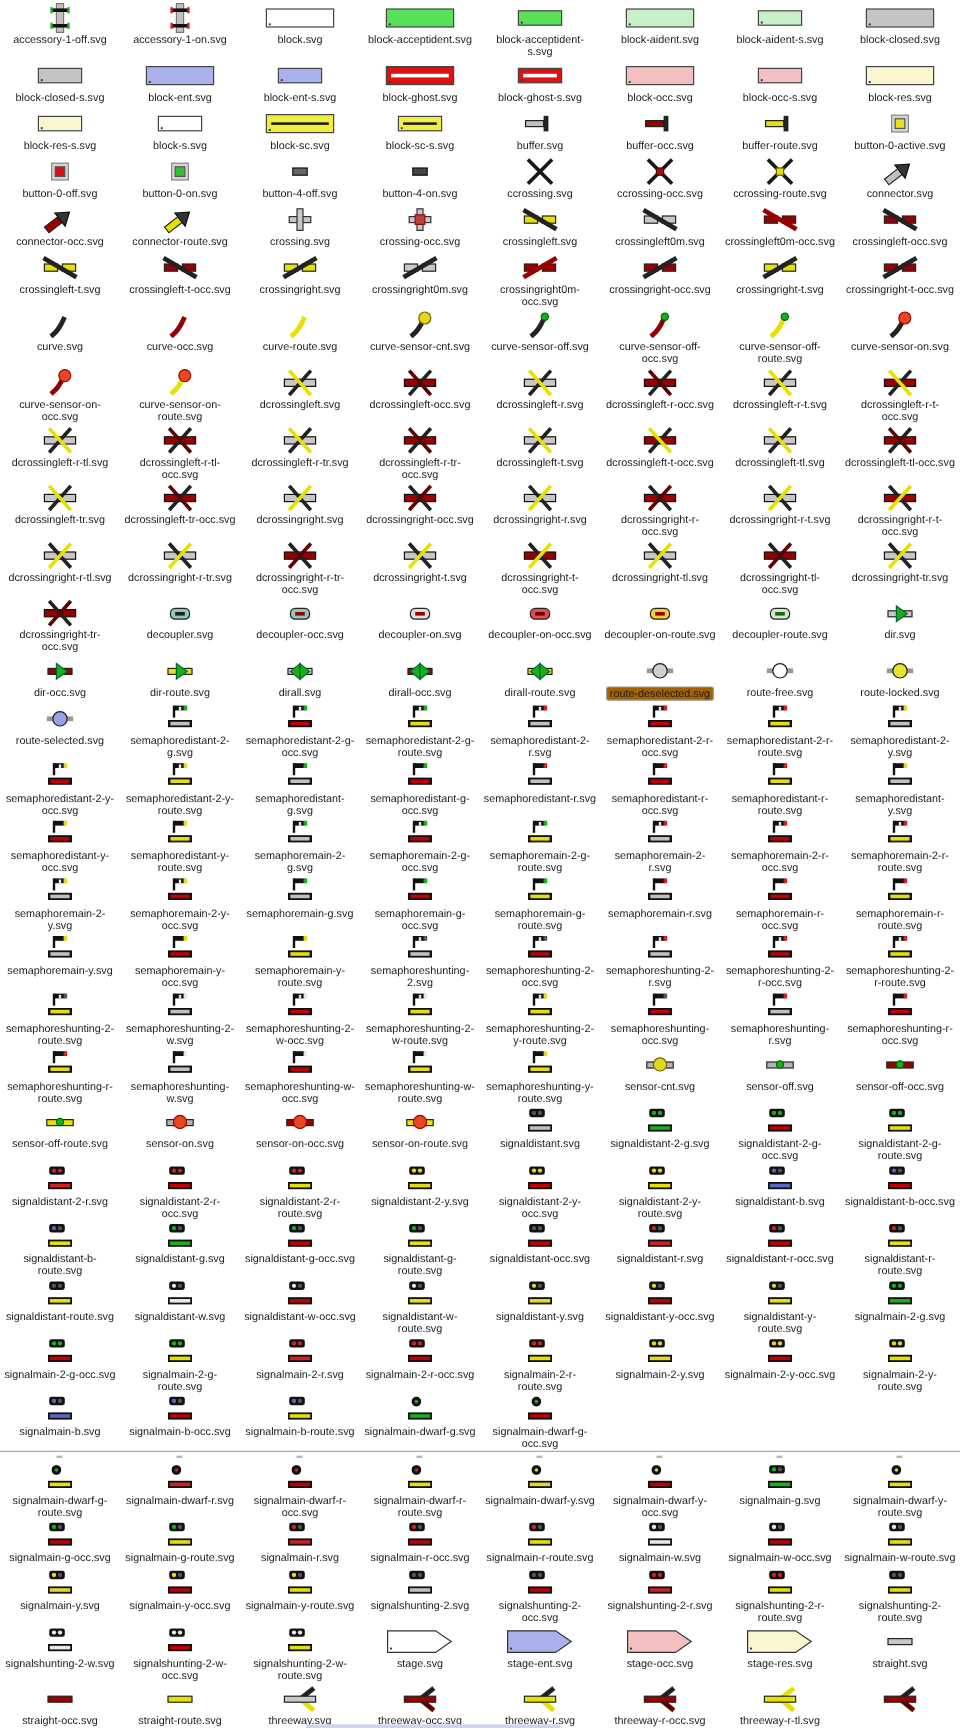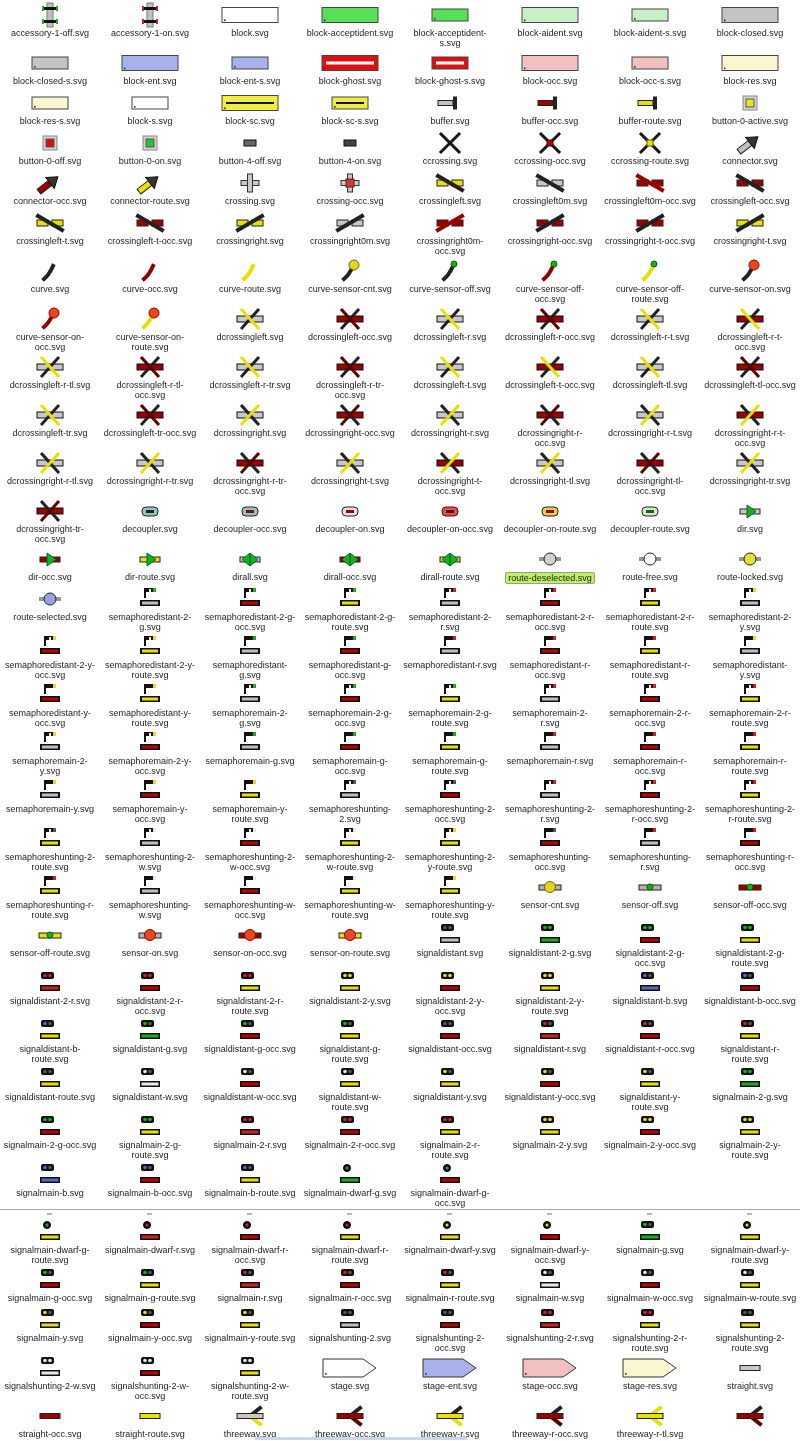--- a/index.html
+++ b/index.html
@@ -2,21 +2,21 @@
 <html><head>
 <meta charset="utf-8">
 <style>
   html,body{margin:0;padding:0;background:#fff;width:800px;height:1441px;overflow:hidden;
     font-family:"Liberation Sans",sans-serif;position:relative}
   .grid{display:grid;grid-template-columns:repeat(8,100px);align-content:start;width:800px}
   .cell{display:flex;flex-direction:column;align-items:center;padding-top:2px;min-height:38px}
   .icon{height:26px;width:60px;display:flex;align-items:center;justify-content:center}
   .icon svg{display:block}
   .label{font-size:9px;line-height:10px;color:#1c1c1c;text-align:center;max-width:94px;overflow-wrap:anywhere}
-  .cell.selected .label{border:1px solid #9a9a9a;border-radius:2px;background:#bef264;padding:0 2px}
+  .cell.selected .label{border:1px solid #9a9a9a;border-radius:2px;background:#a16207;padding:0 2px}
   .seam{grid-column:1/-1;height:7px;border-top:1px solid #a8a8a8;margin-top:1px;
     background:repeating-linear-gradient(to right,transparent 0 47px,#b5b5b5 47px 52px,transparent 52px 100px);
     background-size:100px 2px;background-position:0 3px;background-repeat:repeat-x}
   .bottom-partial{position:absolute;left:255px;top:1437px;width:212px;height:3px;background:#cdd4ec}
 </style>
 </head>
 <body>
 
 <div class="grid" id="grid">
     <div class="cell">
@@ -460,40 +460,40 @@
           <rect x="17" y="10" width="11" height="6" fill="#990000" stroke="#222" stroke-width="1"></rect>
           <rect x="32" y="10" width="11" height="6" fill="#990000" stroke="#222" stroke-width="1"></rect>
           <line x1="18" y1="20" x2="42" y2="6" stroke="#222" stroke-width="4" stroke-linecap="square"></line>
         </svg>
       </div>
     <div class="label">crossingright-occ.svg</div>
   </div>
     <div class="cell">
     <div class="icon">
         <svg width="60" height="26" viewBox="0 0 60 26">
+          <rect x="17" y="10" width="11" height="6" fill="#e8e000" stroke="#222" stroke-width="1"></rect>
+          <rect x="32" y="10" width="11" height="6" fill="#e8e000" stroke="#222" stroke-width="1"></rect>
+          <line x1="18" y1="20" x2="42" y2="6" stroke="#222" stroke-width="4" stroke-linecap="square"></line>
+        </svg>
+      </div>
+    <div class="label">crossingright-t.svg</div>
+  </div>
+    <div class="cell">
+    <div class="icon">
+        <svg width="60" height="26" viewBox="0 0 60 26">
           <rect x="17" y="10" width="11" height="6" fill="#990000" stroke="#222" stroke-width="1"></rect>
           <rect x="32" y="10" width="11" height="6" fill="#990000" stroke="#222" stroke-width="1"></rect>
           <line x1="18" y1="20" x2="42" y2="6" stroke="#222" stroke-width="4" stroke-linecap="square"></line>
         </svg>
       </div>
     <div class="label">crossingright-t-occ.svg</div>
   </div>
     <div class="cell">
     <div class="icon">
         <svg width="60" height="26" viewBox="0 0 60 26">
-          <rect x="17" y="10" width="11" height="6" fill="#e8e000" stroke="#222" stroke-width="1"></rect>
-          <rect x="32" y="10" width="11" height="6" fill="#e8e000" stroke="#222" stroke-width="1"></rect>
-          <line x1="18" y1="20" x2="42" y2="6" stroke="#222" stroke-width="4" stroke-linecap="square"></line>
-        </svg>
-      </div>
-    <div class="label">crossingright-t.svg</div>
-  </div>
-    <div class="cell">
-    <div class="icon">
-        <svg width="60" height="26" viewBox="0 0 60 26">
           <path d="M 24 21 Q 29 17 33 8" fill="none" stroke="#222" stroke-width="4" stroke-linecap="square"></path>
         </svg>
       </div>
     <div class="label">curve.svg</div>
   </div>
     <div class="cell">
     <div class="icon">
         <svg width="60" height="26" viewBox="0 0 60 26">
           <path d="M 24 21 Q 29 17 33 8" fill="none" stroke="#900000" stroke-width="4" stroke-linecap="square"></path>
         </svg>

